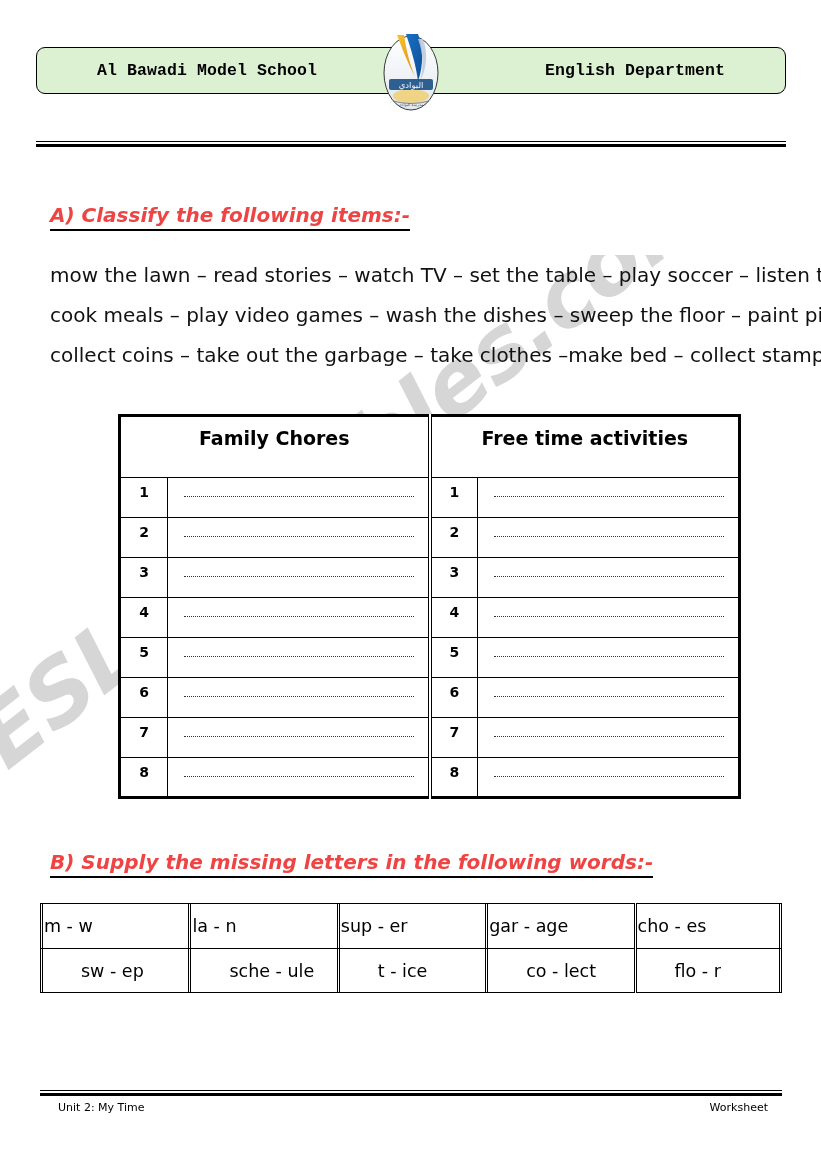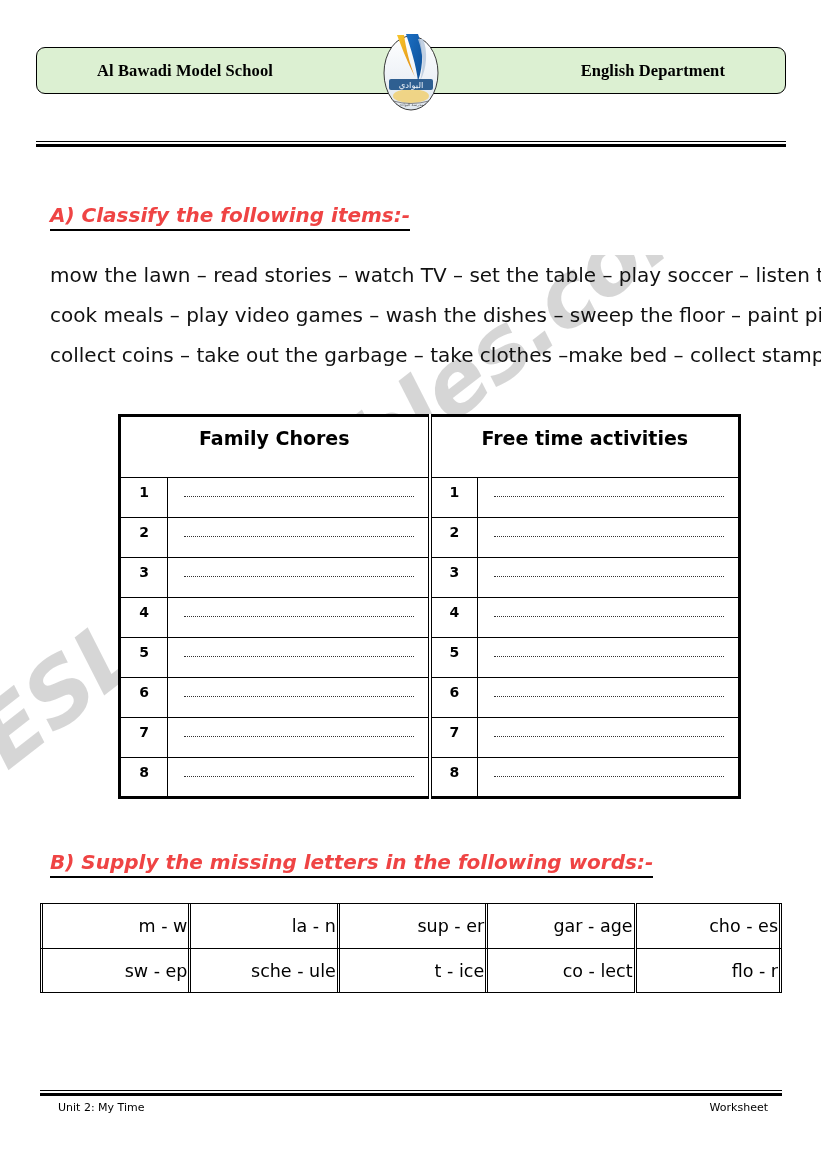--- a/index.html
+++ b/index.html
@@ -60,21 +60,21 @@
     z-index: 2;
   }
   .banner-inner {
     display: flex;
     align-items: center;
     justify-content: space-between;
     height: 100%;
     padding: 0 28px;
   }
   .banner-title {
-    font-family: Liberation Serif, serif;
+    font-family: Liberation Mono, monospace;
     font-weight: bold;
     font-size: 16.5px;
     letter-spacing: 0.1px;
     color: #000000;
     white-space: nowrap;
   }
   .banner-left  { flex: 0 0 auto; padding-left: 32px; }
   .banner-right { flex: 0 0 auto; padding-right: 32px; }
 
   
@@ -194,21 +194,21 @@
     z-index: 6;
   }
   table.letters {
     width: 100%;
     border-collapse: separate;
     border-spacing: 0;
     table-layout: fixed;
   }
   table.letters td {
     height: 45px;
-    text-align: right;
+    text-align: left;
     vertical-align: middle;
     font-family: "DejaVu Sans", sans-serif;
     font-size: 17.5px;
     color: #000;
     background: #fff;
     border-top: 1px solid #000;
     border-left: 3px double #000;
     border-right: 0;
     border-bottom: 0;
   }

